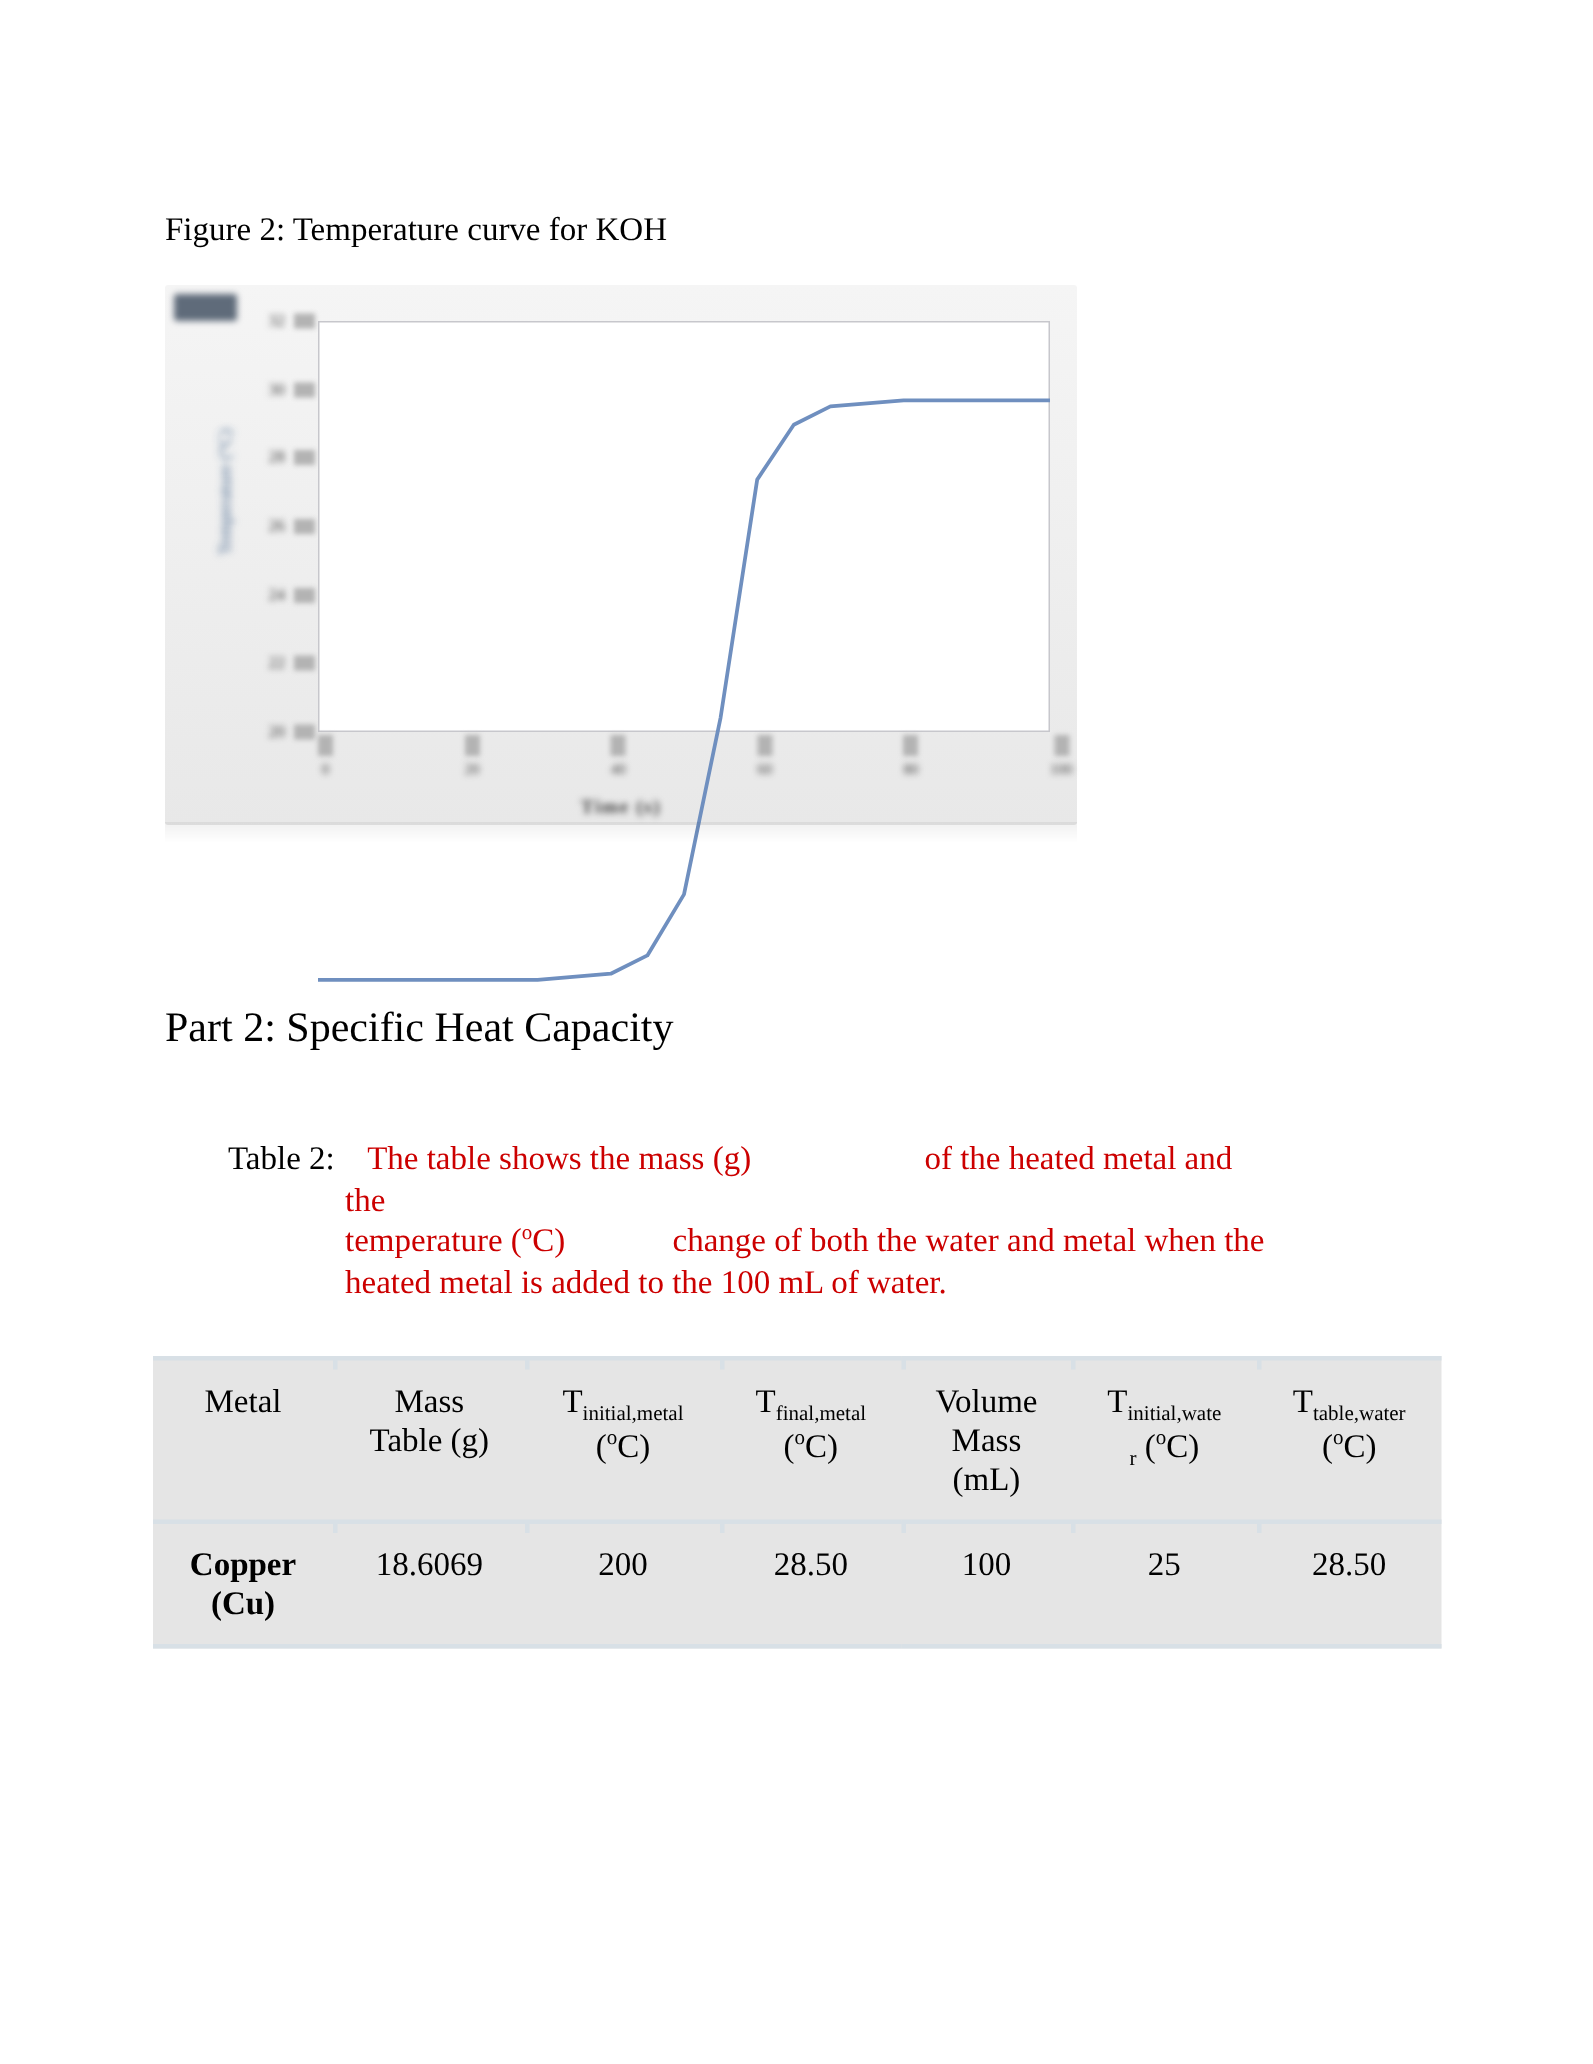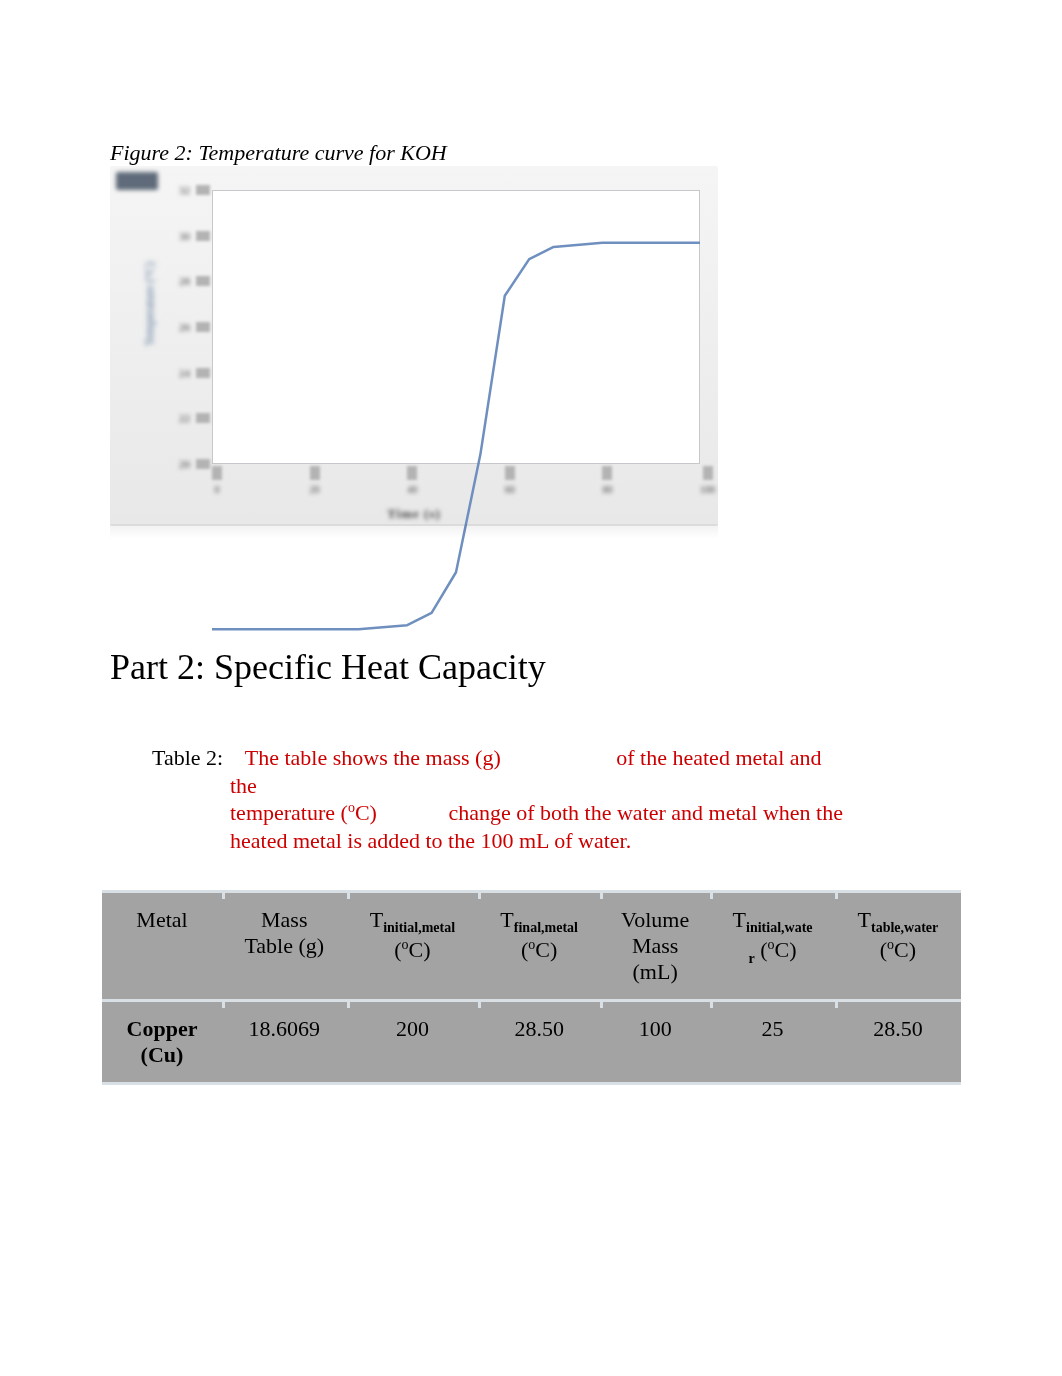--- a/index.html
+++ b/index.html
@@ -8,21 +8,21 @@
       height: 1376px;
       background: #ffffff;
       font-family: "Times New Roman", Times, serif;
       color: #000000;
     }
     .page {
       padding: 140px 110px 60px 110px;
     }
     .figure-caption {
       font-size: 22px;
-      font-style: italic;
+      margin-bottom: 24px;
     }
     .chart-outer {
       width: 608px;
       height: 360px;
       background: linear-gradient(to bottom, #f5f5f5, #e8e8e8);
       border-radius: 2px;
       position: relative;
       padding: 12px 12px 20px 12px;
       filter: blur(0.3px);
     }
@@ -135,38 +135,38 @@
       letter-spacing: 1px;
     }
     .curve-svg {
       position: absolute;
       left: 102px;
       right: 18px;
       top: 24px;
       bottom: 62px;
     }
     .part2-heading {
-      font-size: 36px;
+      font-size: 28px;
       margin-top: 120px;
       margin-bottom: 56px;
       font-weight: 400;
     }
     .table-caption {
       font-size: 22px;
       line-height: 1.25;
       margin-bottom: 36px;
       text-indent: -78px;
       padding-left: 120px;
     }
     .table-caption .red { color: #cc0000; text-align: center; }
     .data-table {
       width: 102%;
       border-collapse: collapse;
       font-size: 22px;
-      background: #a3a3a3;
+      background: #e5e5e5;
       margin-left: -8px;
     }
     .data-table th, .data-table td {
       padding: 14px 10px 14px 10px;
       vertical-align: top;
       text-align: center;
       position: relative;
     }
     .data-table thead th {
       font-weight: 400;
@@ -183,21 +183,21 @@
       height: 8px;
       background: #d8e0e6;
     }
     .data-table tbody tr td {
       border-bottom: 3px solid #d8e0e6;
     }
     .data-table tbody tr:last-child td {
       border-bottom: 3px solid #d8e0e6;
     }
     .col-metal { text-align: left; width: 120px; font-weight: bold; }
-    .sub { font-size: 14px; vertical-align: sub; font-weight: bold; }
+    .sub { font-size: 14px; vertical-align: sub; }
     .sup { font-size: 14px; vertical-align: super; }
     .bottom-blur {
       position: absolute;
       left: 0; right: 0;
       bottom: 0;
       height: 46px;
       background: linear-gradient(to bottom, rgba(255,255,255,0), rgba(255,255,255,0.85));
       pointer-events: none;
     }
     .page-wrap { position: relative; }

